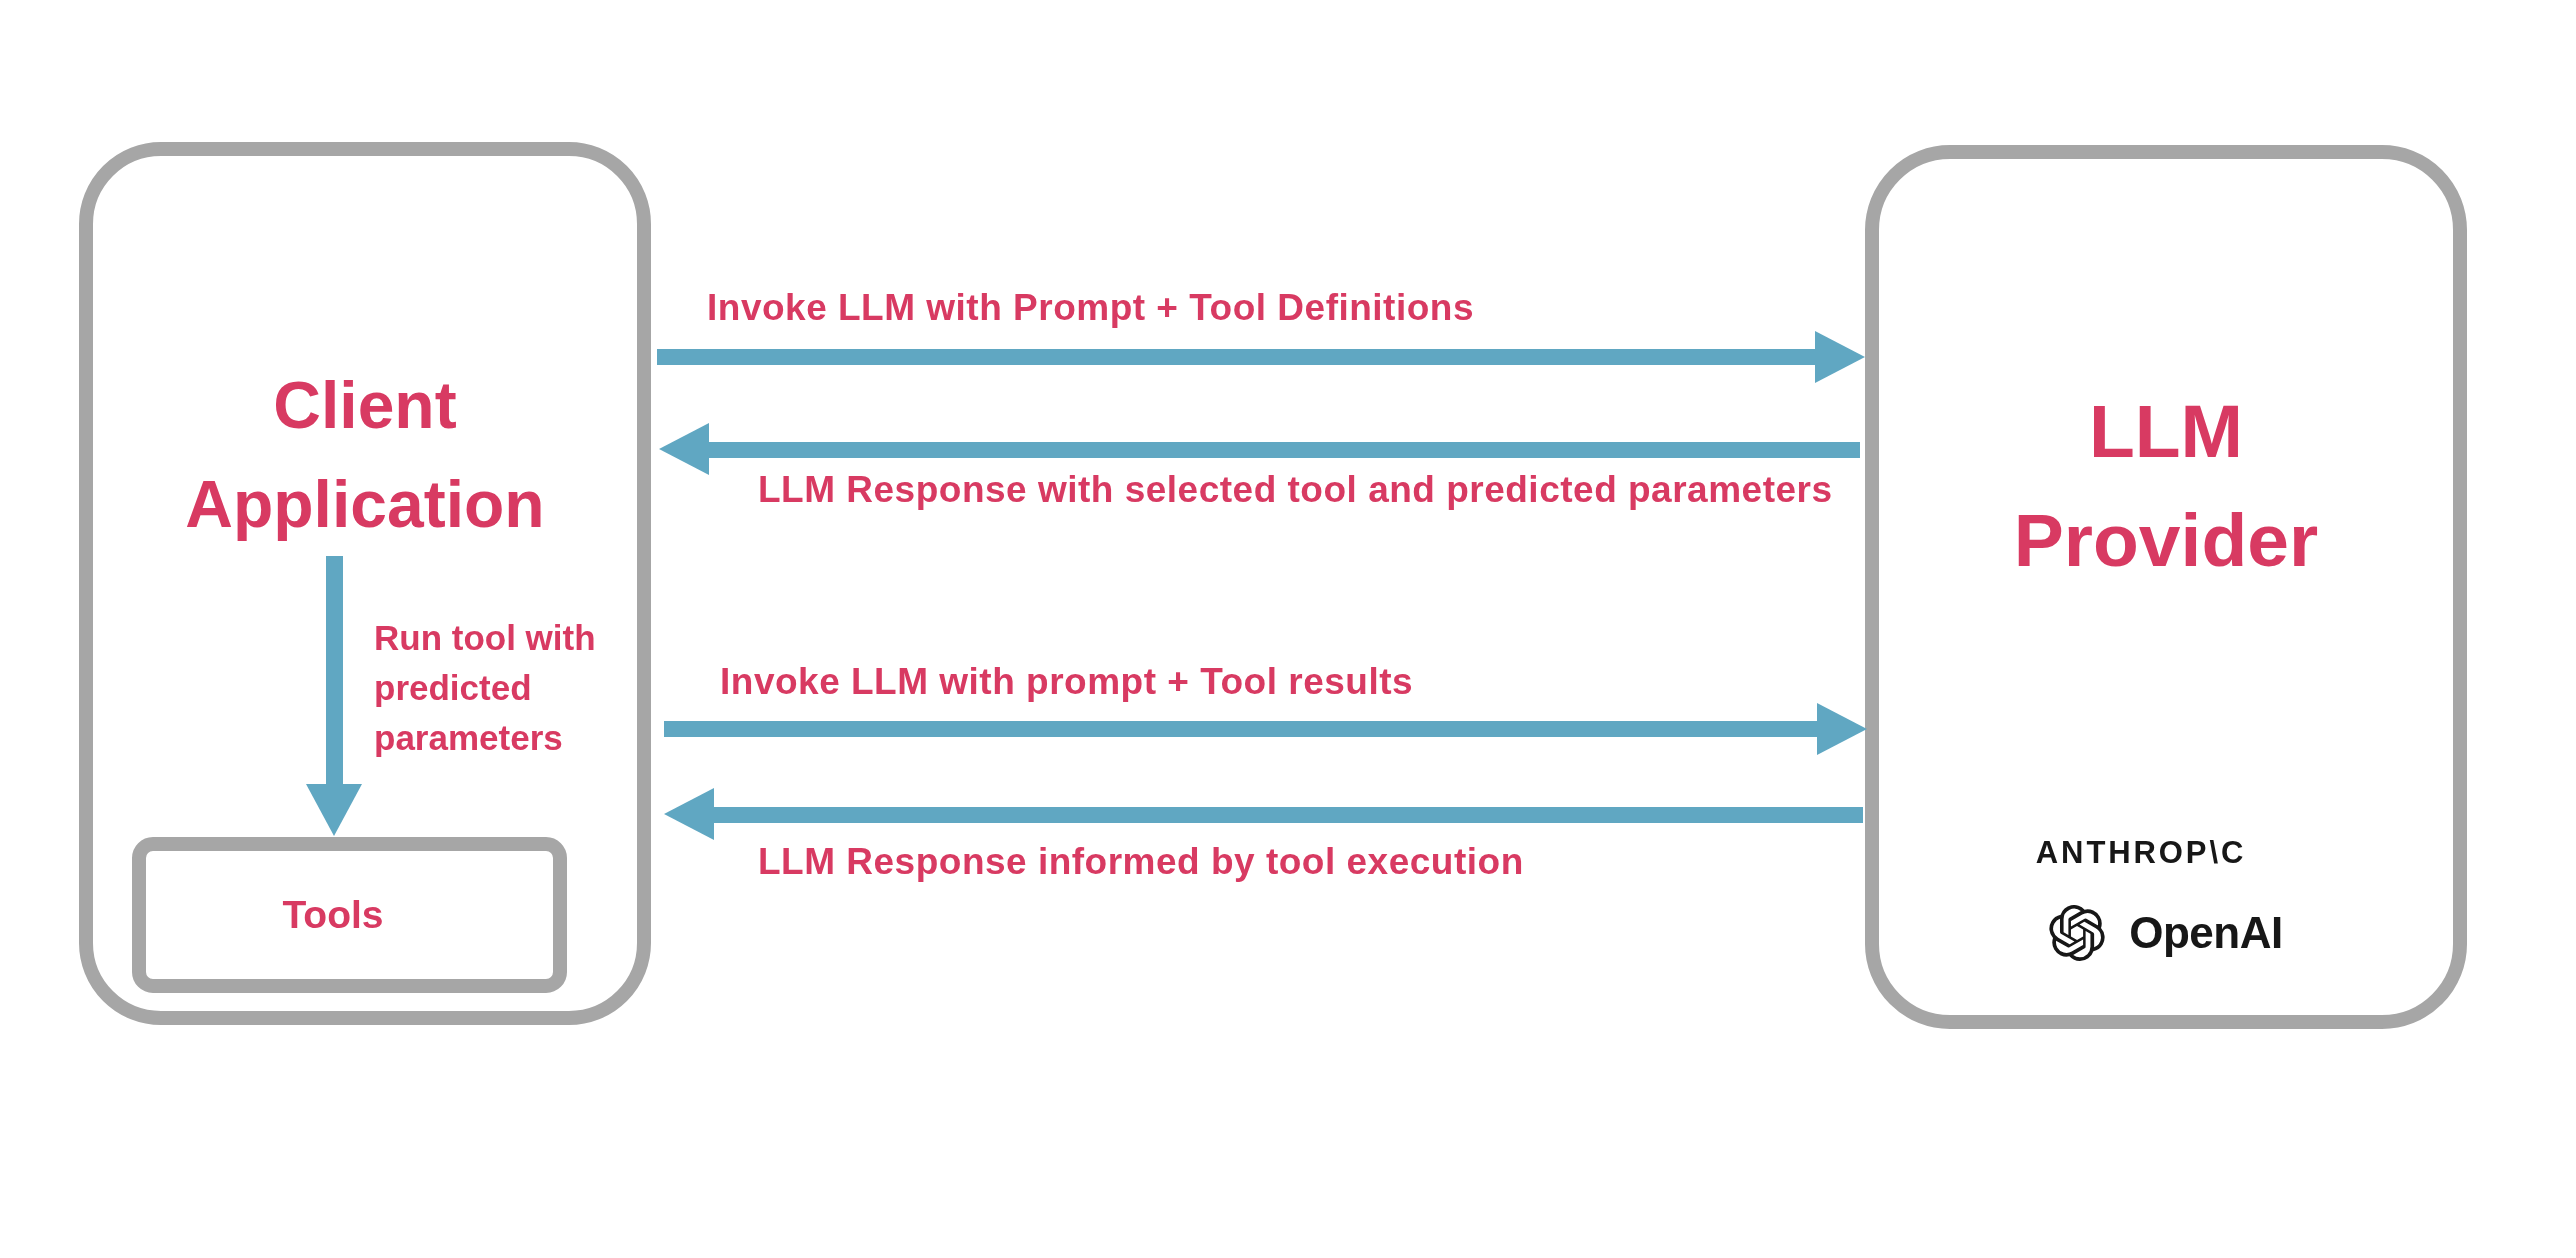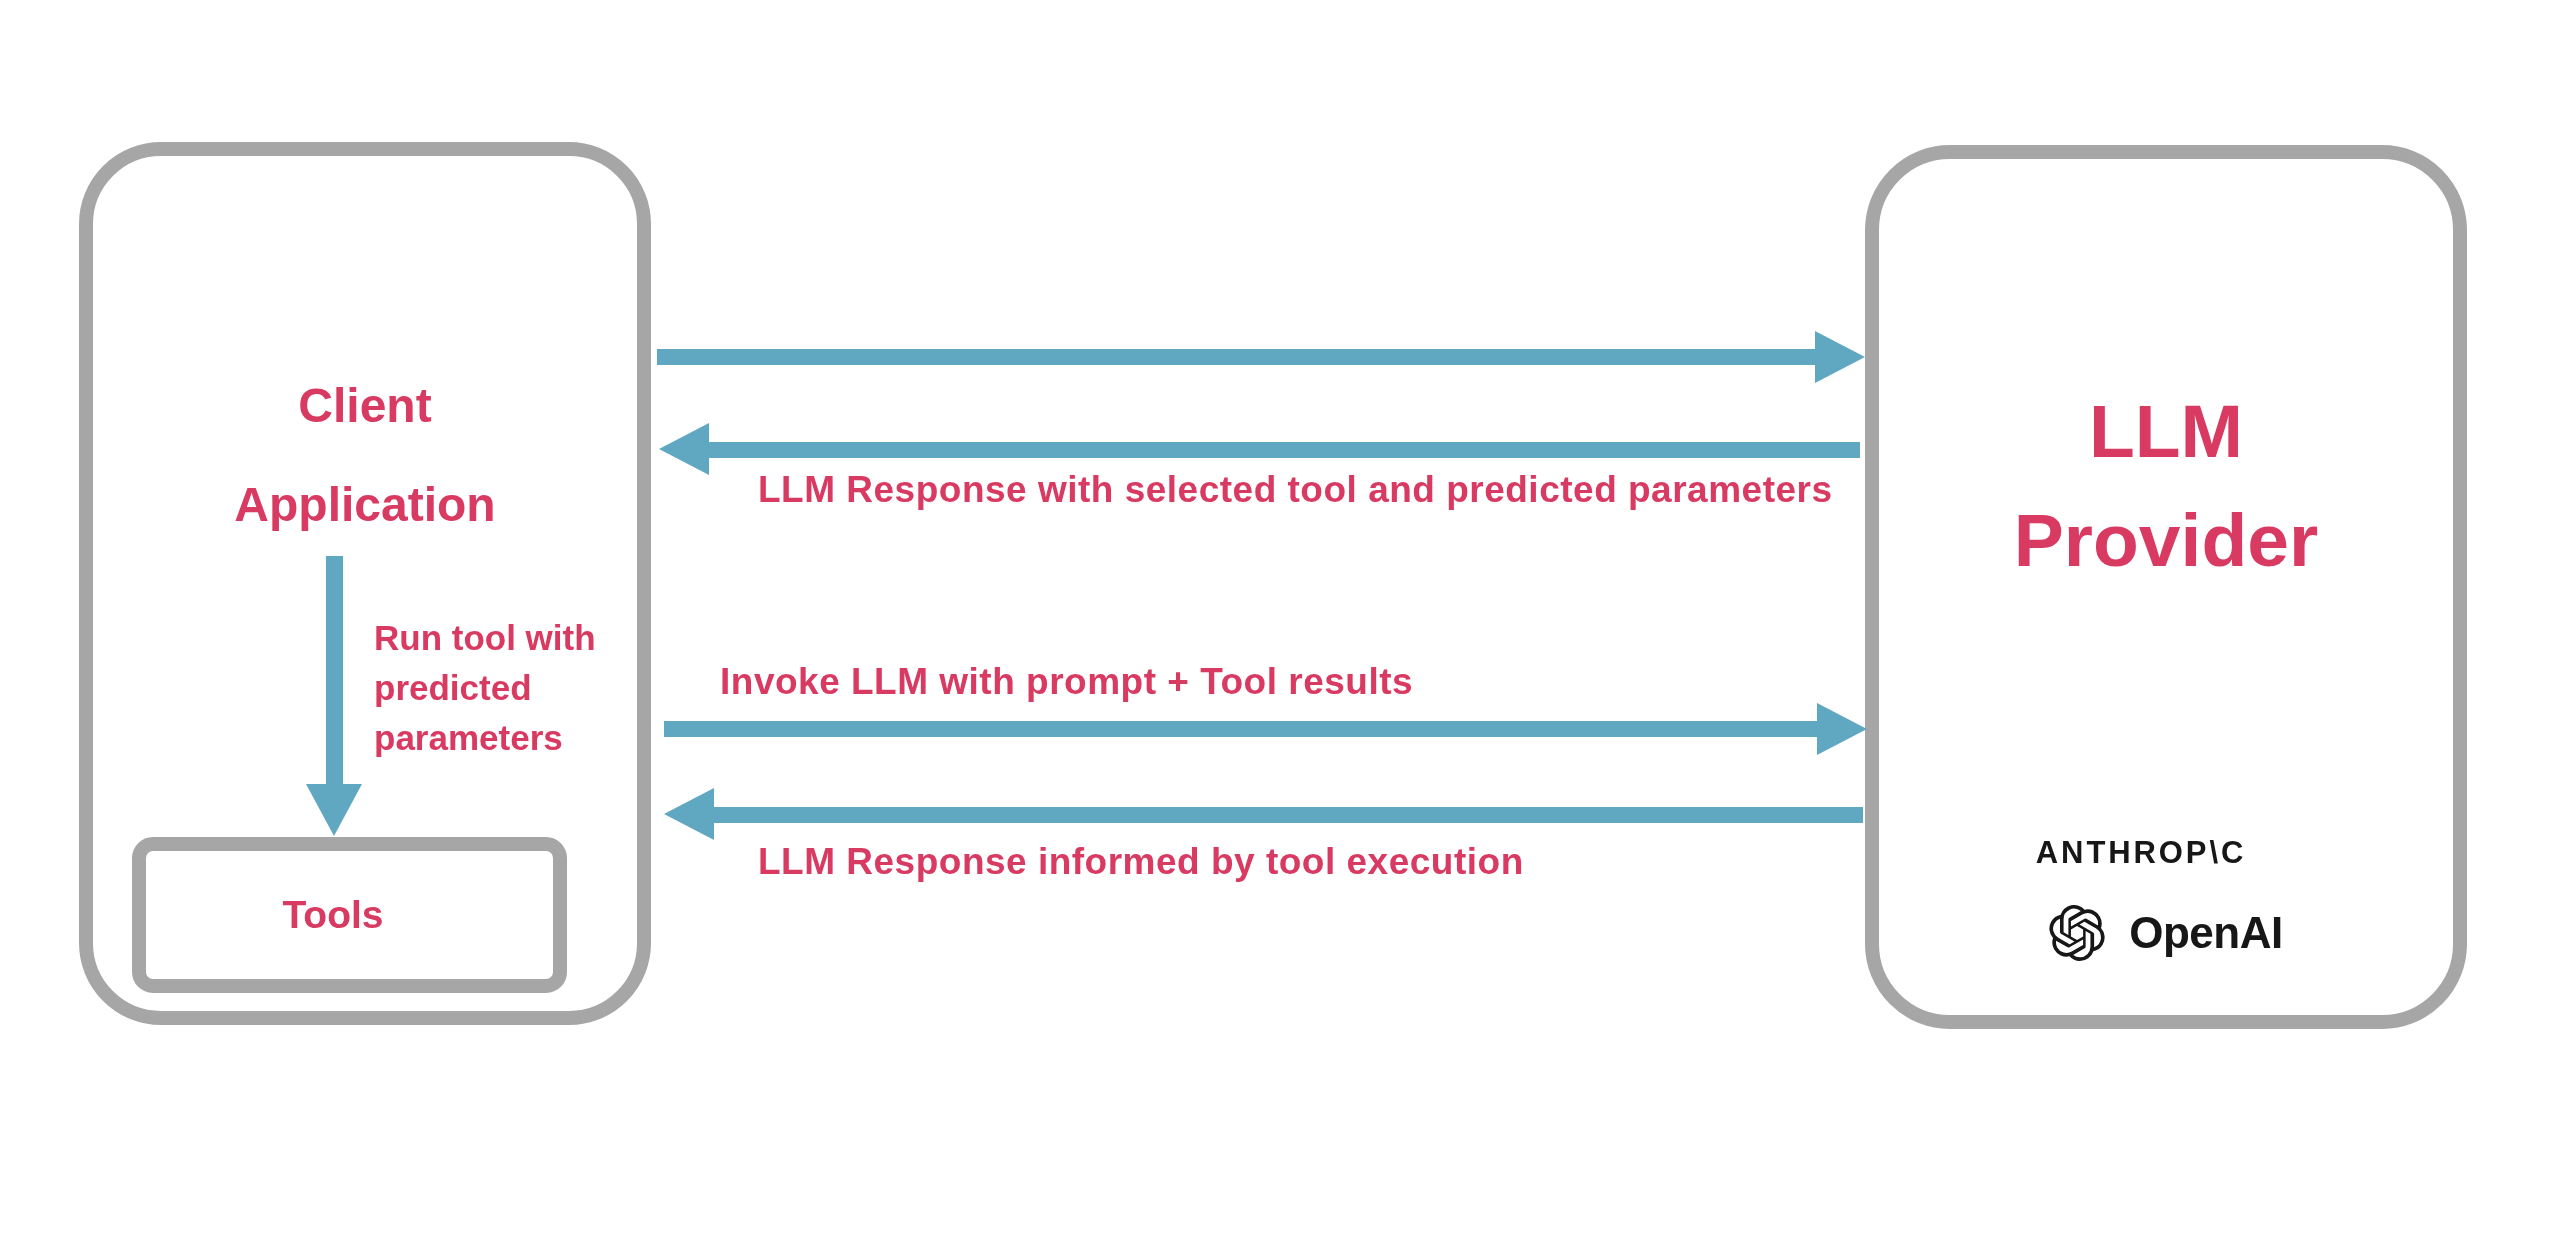--- a/index.html
+++ b/index.html
@@ -8,21 +8,21 @@
     font-family:"Liberation Sans", sans-serif;
   }
   .box{position:absolute;box-sizing:border-box;border:14.5px solid #a6a6a6;background:#ffffff;}
   #client-box{left:79px;top:142px;width:572px;height:883px;border-radius:82px;}
   #llm-box{left:1865px;top:145px;width:602px;height:884px;border-radius:85px;}
   #tools-box{left:132px;top:837px;width:435px;height:156px;border-radius:21px;
     display:flex;align-items:center;justify-content:center;}
 
   .pink{color:#d83a62;font-weight:700;}
   .box-title{position:absolute;text-align:center;}
-  #client-title{left:79px;top:356px;width:572px;font-size:48px;line-height:99px;}
+  #client-title{left:79px;top:356px;width:572px;font-size:66px;line-height:99px;}
   #llm-title{left:1865px;top:377px;width:602px;font-size:75px;line-height:109px;}
   .title-line{display:block;}
 
   #tools-label{font-size:39px;margin-right:33px;}
 
   #run-label{position:absolute;left:374px;top:613px;width:242px;font-size:35px;line-height:50px;}
 
   .msg-label{position:absolute;white-space:nowrap;font-size:37px;letter-spacing:0.5px;}
   #msg-label-1{left:707px;top:287px;}
   #msg-label-2{left:758px;top:469px;}
@@ -85,20 +85,21 @@
   <div id="anthropic-logo">ANTHROP\C</div>
   <div id="openai-logo">
     <svg width="56" height="56" viewBox="0 0 24 24" fill="#171717" xmlns="http://www.w3.org/2000/svg" aria-hidden="true">
       <path d="M22.2819 9.8211a5.9847 5.9847 0 0 0-.5157-4.9108 6.0462 6.0462 0 0 0-6.5098-2.9A6.0651 6.0651 0 0 0 4.9807 4.1818a5.9847 5.9847 0 0 0-3.9977 2.9 6.0462 6.0462 0 0 0 .7427 7.0966 5.98 5.98 0 0 0 .511 4.9107 6.051 6.051 0 0 0 6.5146 2.9001A5.9847 5.9847 0 0 0 13.2599 24a6.0557 6.0557 0 0 0 5.7718-4.2058 5.9894 5.9894 0 0 0 3.9977-2.9001 6.0557 6.0557 0 0 0-.7475-7.073zm-9.022 12.6081a4.4755 4.4755 0 0 1-2.8764-1.0408l.1419-.0804 4.7783-2.7582a.7948.7948 0 0 0 .3927-.6813v-6.7369l2.02 1.1686a.071.071 0 0 1 .038.0615v5.5826a4.504 4.504 0 0 1-4.4945 4.4849zm-9.6607-4.1254a4.4708 4.4708 0 0 1-.5346-3.0137l.142.0852 4.783 2.7582a.7712.7712 0 0 0 .7806 0l5.8428-3.3685v2.3324a.0804.0804 0 0 1-.0332.0615L9.74 19.9502a4.4992 4.4992 0 0 1-6.1408-1.6464zM2.3408 7.8956a4.485 4.485 0 0 1 2.3655-1.9728V11.6a.7664.7664 0 0 0 .3879.6765l5.8144 3.3543-2.0201 1.1685a.0757.0757 0 0 1-.071 0l-4.8303-2.7865A4.504 4.504 0 0 1 2.3408 7.8956zm16.5963 3.8558L13.1038 8.364 15.1192 7.2a.0757.0757 0 0 1 .071 0l4.8303 2.7913a4.4944 4.4944 0 0 1-.6765 8.1042v-5.6772a.79.79 0 0 0-.407-.667zm2.0107-3.0231l-.142-.0852-4.7735-2.7818a.7759.7759 0 0 0-.7854 0L9.409 9.2297V6.8974a.0662.0662 0 0 1 .0284-.0615l4.8303-2.7866a4.4992 4.4992 0 0 1 6.6802 4.66zM8.3065 12.863l-2.02-1.1638a.0804.0804 0 0 1-.038-.0567V6.0742a4.4992 4.4992 0 0 1 7.3757-3.4537l-.142.0805L8.704 5.459a.7948.7948 0 0 0-.3927.6813zm1.0976-2.3654l2.602-1.4998 2.6069 1.4998v2.9994l-2.5974 1.4997-2.6067-1.4997z"></path>
     </svg>
     <span id="openai-wordmark">OpenAI</span>
   </div>
 
   <div id="a1-shaft" class="shaft"></div>
   <div id="a1-head" class="head head-right"></div>
+  <div id="msg-label-1" class="msg-label pink">Invoke LLM with Prompt + Tool Definitions</div>
 
   <div id="a2-shaft" class="shaft"></div>
   <div id="a2-head" class="head head-left"></div>
   <div id="msg-label-2" class="msg-label pink">LLM Response with selected tool and predicted parameters</div>
 
   <div id="a3-shaft" class="shaft"></div>
   <div id="a3-head" class="head head-right"></div>
   <div id="msg-label-3" class="msg-label pink">Invoke LLM with prompt + Tool results</div>
 
   <div id="a4-shaft" class="shaft"></div>

